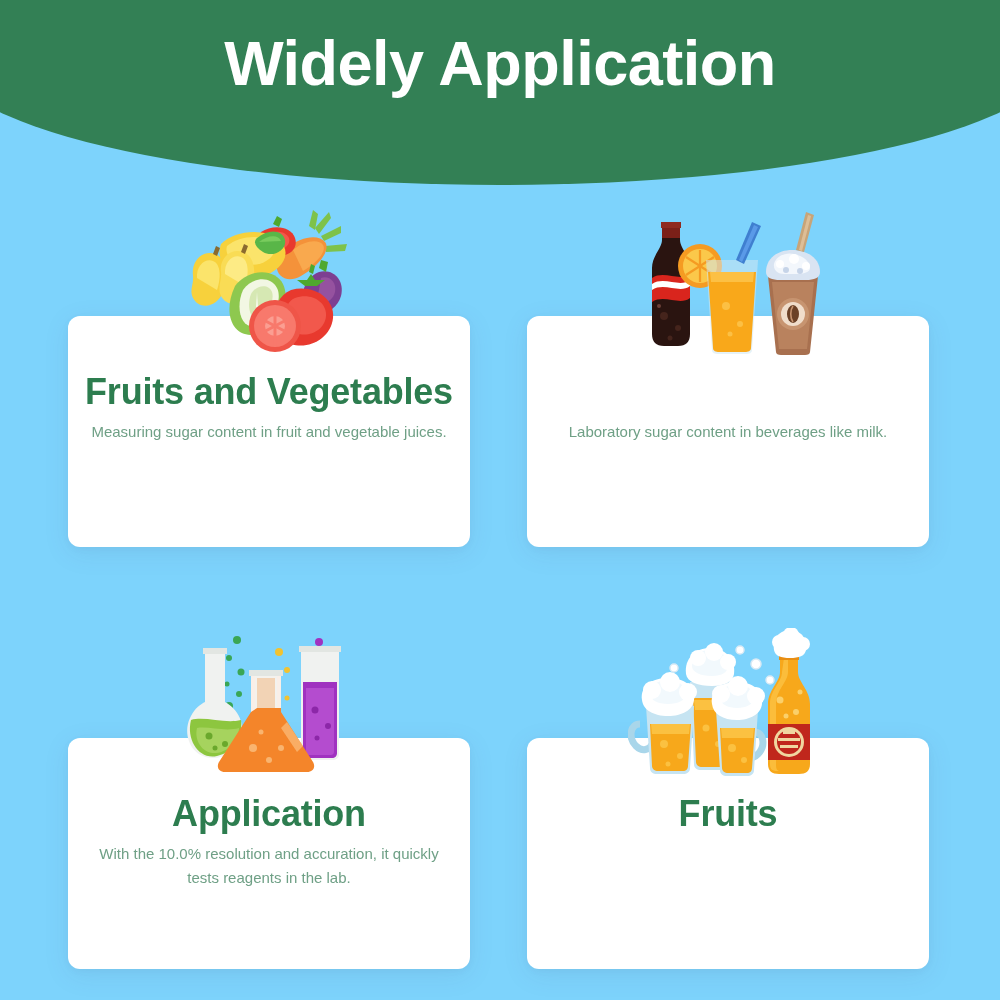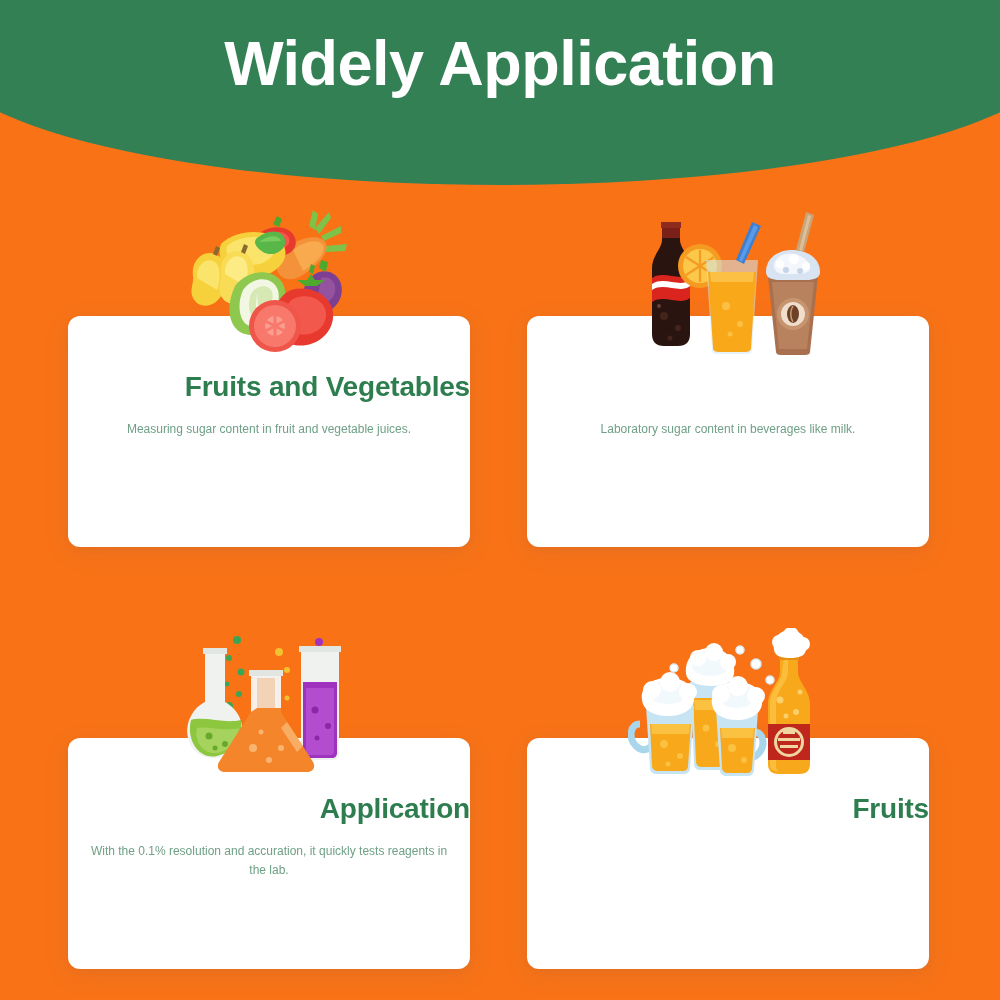--- a/index.html
+++ b/index.html
@@ -5,21 +5,21 @@
   * { box-sizing: border-box; margin: 0; padding: 0; }
   html, body {
     width: 1000px; height: 1000px;
     background: #ffffff;
     font-family: "Liberation Sans", sans-serif;
     overflow: hidden;
   }
   #page {
     position: relative;
     width: 1000px; height: 1000px;
-    background: #f97316;
+    background: #7dd3fc;
     overflow: hidden;
   }
 
   
   .header {
     position: absolute;
     left: -60px; top: -130px;
     width: 1120px; height: 315px;
     background: #338055;
     border-bottom-left-radius: 50% 42%;
@@ -65,34 +65,34 @@
     box-shadow: 0 6px 26px rgba(80, 90, 130, 0.10),
                 0 2px 6px rgba(80, 90, 130, 0.05);
     z-index: 1;
   }
   .cell.right .card { left: 27px; }
 
   .card-title {
     position: absolute;
     left: 0; right: 0;
     top: 56px;
-    text-align: right;
+    text-align: center;
     color: #2d7d4f;
-    font-size: 28px;
+    font-size: 36px;
     font-weight: bold;
     letter-spacing: -0.2px;
     line-height: 1.1;
   }
   .card-desc {
     position: absolute;
     left: 22px; right: 22px;
     top: 104px;
     text-align: center;
     color: #6fa086;
-    font-size: 12px;
+    font-size: 15px;
     line-height: 1.62;
     font-weight: normal;
   }
 
   
   .illus {
     position: absolute;
     z-index: 3;
     width: 200px; height: 150px;
     left: 169px;
@@ -231,21 +231,21 @@
 
           <path d="M168 44 L178 6 L186 9 L176 46 Z" fill="#c8a478"></path>
           <path d="M171 44 L180 9 L183 10 L174 45 Z" fill="#ddbe97"></path>
         </svg>
       </div>
     </div>
 
     <div class="cell left">
       <div class="card">
         <div class="card-title">Application</div>
-        <div class="card-desc">With the 0.1% resolution and accuration, it quickly tests reagents in the lab.</div>
+        <div class="card-desc">With the 10.0% resolution and accuration, it quickly tests reagents in the lab.</div>
       </div>
       <div class="illus">
         <svg viewBox="0 0 200 150" xmlns="http://www.w3.org/2000/svg">
 
           <g>
             <circle cx="68" cy="12" r="4" fill="#3aa655"></circle>
             <circle cx="60" cy="30" r="3" fill="#3aa655"></circle>
             <circle cx="72" cy="44" r="3.5" fill="#3aa655"></circle>
             <circle cx="58" cy="56" r="2.5" fill="#3aa655"></circle>
             <circle cx="70" cy="66" r="3" fill="#3aa655"></circle>

